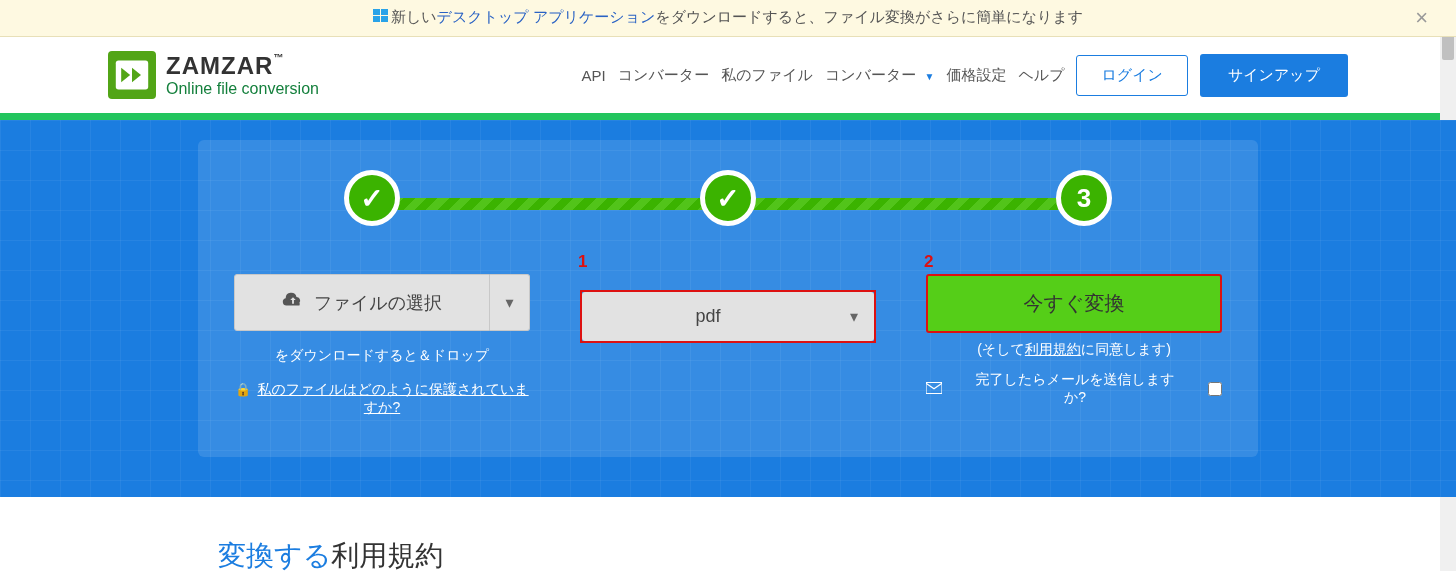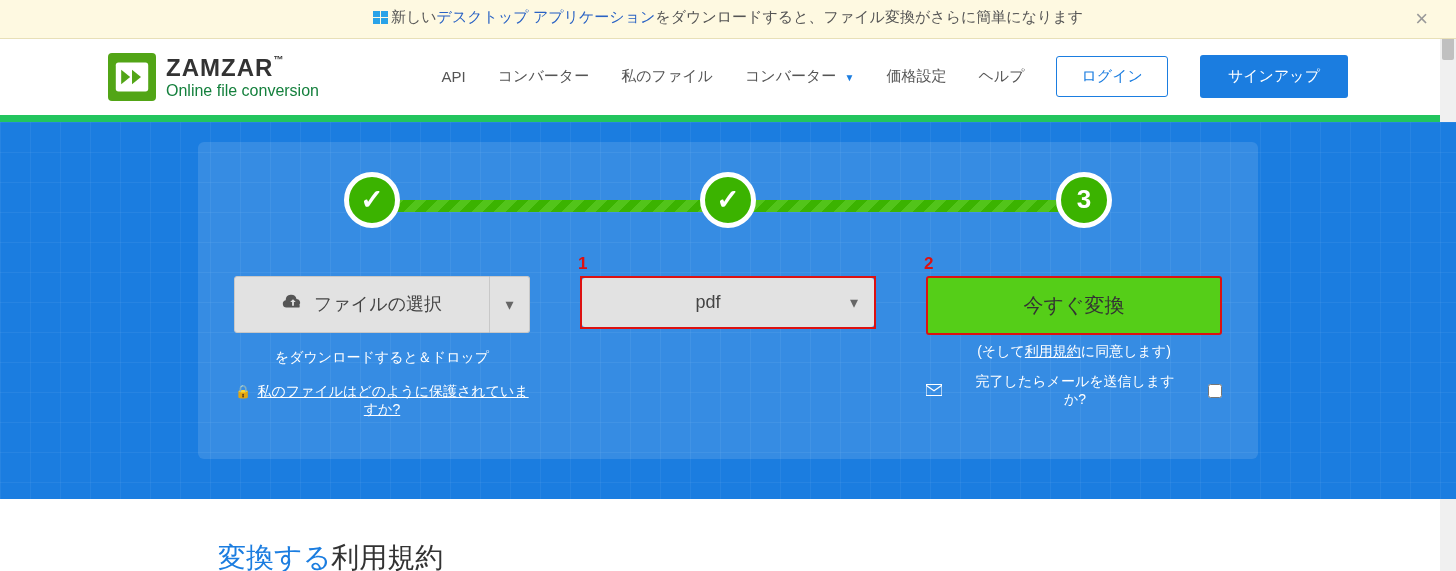--- a/index.html
+++ b/index.html
@@ -1,52 +1,52 @@
 <!DOCTYPE html>
 <html><head>
 <meta charset="utf-8">
 <style>
 *{margin:0;padding:0;box-sizing:border-box;font-family:"Segoe UI",Arial,sans-serif;}
 body{background:#fff;width:1456px;height:571px;overflow:hidden;position:relative;}
 .scrollbar{position:absolute;right:0;top:0;width:16px;height:571px;background:#f0f0f0;}
 .scrollbar-thumb{position:absolute;top:0;left:2px;width:12px;height:60px;background:#c0c0c0;border-radius:2px;}
 .banner{background:#fef9e1;border-bottom:1px solid #e8e0b8;padding:8px 0;text-align:center;position:relative;}
-.banner-content{display:inline-flex;align-items:center;gap:2px;color:#2962c4;font-size:15px;}
+.banner-content{display:inline-flex;gap:2px;color:#2962c4;font-size:15px;}
 .banner-content .deskapp{color:#2962c4;}
 .banner-content .rest{color:#555;}
 .banner-close{position:absolute;right:28px;top:50%;transform:translateY(-50%);font-size:22px;color:#999;cursor:pointer;}
 .win-icon{display:inline-block;width:16px;height:16px;}
 .navbar{background:#fff;border-bottom:7px solid #22c55e;padding:14px 0;}
 .navbar-inner{max-width:1280px;margin:0 auto;display:flex;align-items:center;justify-content:space-between;padding:0 20px;}
 .logo{display:flex;align-items:center;gap:10px;}
 .logo-icon{width:48px;height:48px;background:#52a516;border-radius:4px;display:flex;align-items:center;justify-content:center;}
 .logo-text{display:flex;flex-direction:column;}
 .logo-brand{font-size:24px;font-weight:600;color:#333;letter-spacing:1px;}
 .logo-tm{font-size:10px;vertical-align:top;}
 .logo-sub{font-size:16px;color:#15803d;}
-.nav-links{display:flex;align-items:center;gap:32px;}
+.nav-links{display:flex;align-items:center;gap:12px;}
 .nav-link{color:#555;font-size:15px;text-decoration:none;cursor:pointer;}
 .nav-link .caret{color:#1b7de0;font-size:10px;margin-left:4px;}
 .login-btn{border:1px solid #1b7de0;color:#1b7de0;background:#fff;padding:10px 24px;border-radius:3px;font-size:15px;cursor:pointer;}
 .signup-btn{background:#1b7de0;color:#fff;border:none;padding:12px 28px;border-radius:3px;font-size:15px;cursor:pointer;}
 .hero{background:#1b7de0;background-image:linear-gradient(rgba(255,255,255,0.05) 1px,transparent 1px),linear-gradient(90deg,rgba(255,255,255,0.05) 1px,transparent 1px);background-size:30px 30px;padding:20px 0 40px 0;min-height:360px;position:relative;}
 .card{background:rgba(255,255,255,0.12);border-radius:6px;max-width:1060px;margin:0 auto;padding:30px 36px 40px 36px;position:relative;}
 .steps{position:relative;height:64px;margin:0 110px 40px 110px;}
 .step-line{position:absolute;top:28px;left:30px;right:30px;height:12px;background:repeating-linear-gradient(-45deg,#3bb300,#3bb300 8px,#52c41a 8px,#52c41a 16px);border-radius:6px;}
 .step-node{position:absolute;top:0;width:56px;height:56px;border-radius:50%;background:#3bb300;border:5px solid #fff;display:flex;align-items:center;justify-content:center;color:#fff;font-weight:700;font-size:26px;}
 .step-1{left:0;}
 .step-2{left:50%;transform:translateX(-50%);}
 .step-3{right:0;}
 .checkmark{font-size:28px;}
 .cols{display:flex;gap:50px;align-items:flex-start;}
 .col{flex:1;text-align:center;position:relative;}
 .btn-select{display:flex;width:100%;}
 .btn-main{flex:1;background:#e2e2e2;border:1px solid #c8c8c8;padding:14px 10px;font-size:18px;color:#444;display:flex;align-items:center;justify-content:center;gap:10px;cursor:pointer;border-radius:3px 0 0 3px;}
 .btn-caret{width:40px;background:#e2e2e2;border:1px solid #c8c8c8;border-left:none;border-radius:0 3px 3px 0;display:flex;align-items:center;justify-content:center;color:#666;cursor:pointer;}
-.format-select{display:flex;width:100%;border:2px solid #d11;position:relative;}
+.format-select{display:flex;width:100%;border:2px solid #d11;position:relative;margin-top:16px;}
 .format-main{flex:1;background:#e2e2e2;padding:14px 10px;font-size:18px;color:#444;text-align:center;border-radius:3px 0 0 3px;}
 .format-caret{width:40px;background:#e2e2e2;display:flex;align-items:center;justify-content:center;color:#666;cursor:pointer;border-radius:0 3px 3px 0;}
 .convert-btn{width:100%;background:#55ce18;border:2px solid #d11;padding:14px 10px;font-size:20px;color:#333;cursor:pointer;border-radius:3px;}
 .annotation{position:absolute;top:-22px;left:-2px;color:#d11;font-weight:700;font-size:17px;}
 .hint{color:#fff;font-size:14px;margin-top:16px;}
 .hint a{color:#fff;text-decoration:underline;}
 .lock-icon{font-size:13px;margin-right:2px;}
 .agreement{color:#fff;font-size:14px;margin-top:8px;}
 .agreement .terms{text-decoration:underline;}
 .email-row{color:#fff;font-size:14px;margin-top:12px;display:flex;align-items:center;justify-content:center;gap:24px;}

